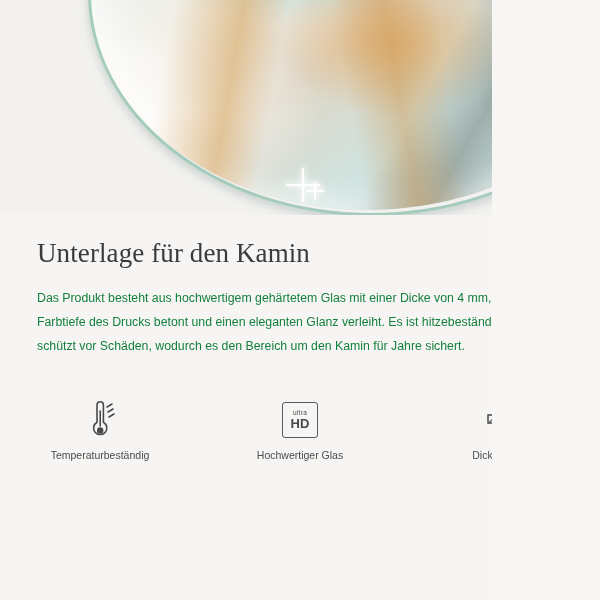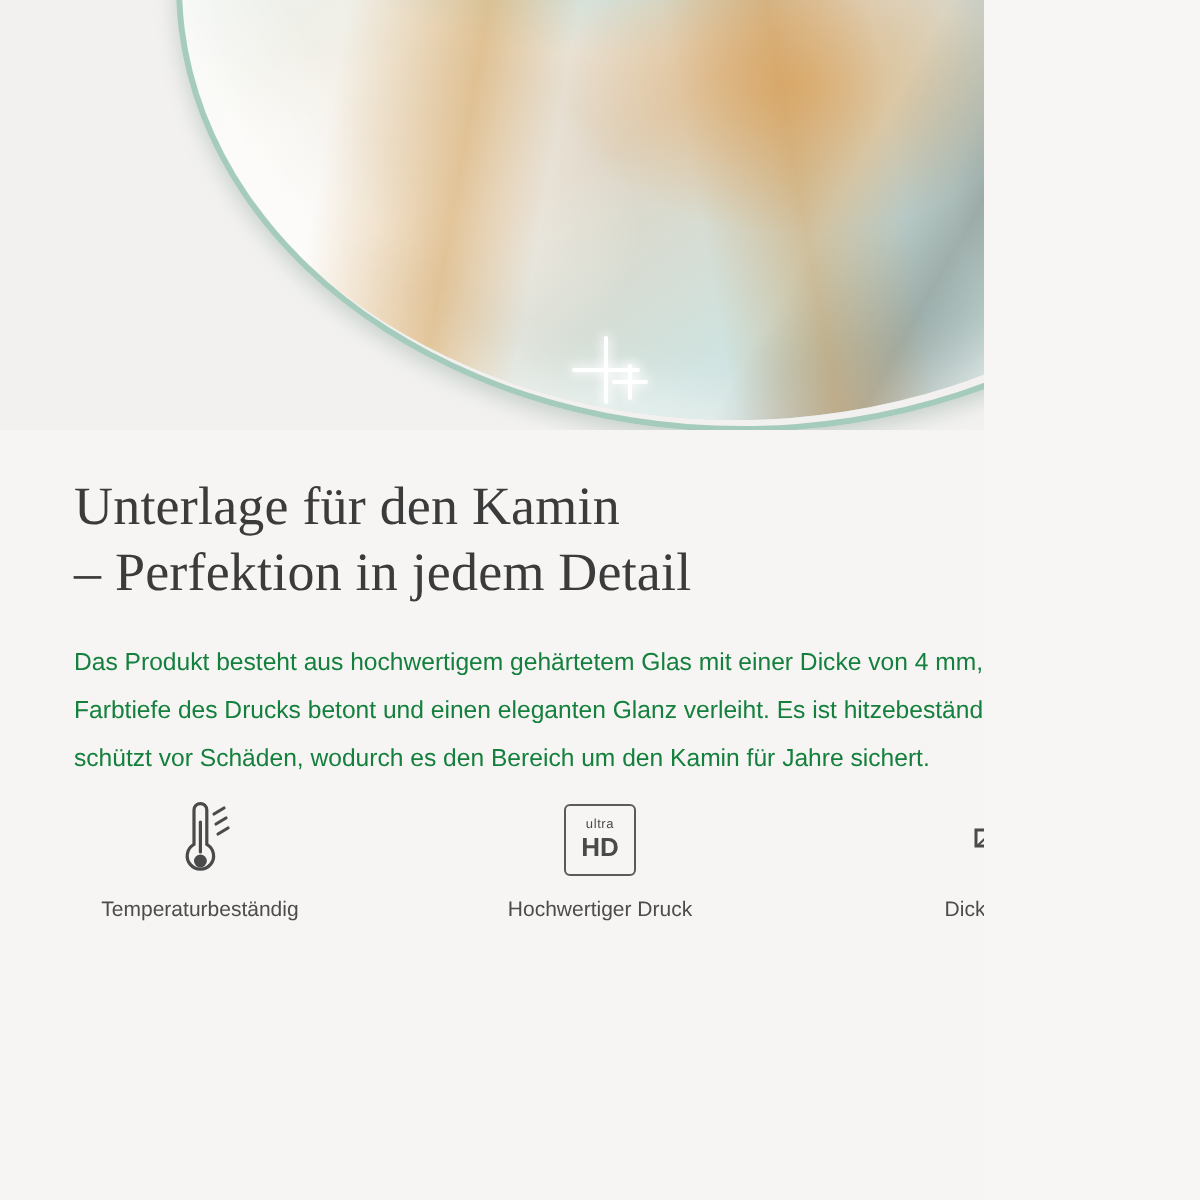--- a/index.html
+++ b/index.html
@@ -179,21 +179,20 @@
   <div class="hero">
     <div class="disc"></div>
     <div class="disc-edge"></div>
     <span class="sparkle sparkle-1"></span>
     <span class="sparkle sparkle-2"></span>
   </div>
 
   <div class="content">
     <h1 class="headline">
       <span>Unterlage für den Kamin</span>
-      <span class="l2">– Perfektion in jedem Detail</span>
     </h1>
     <p class="body-text">Das Produkt besteht aus hochwertigem gehärtetem Glas mit einer Dicke von 4 mm, das die Farbtiefe des Drucks betont und einen eleganten Glanz verleiht. Es ist hitzebeständig und schützt vor Schäden, wodurch es den Bereich um den Kamin für Jahre sichert.</p>
   </div>
 
   <div class="features">
 
     <div class="feature">
       <div class="ico">
         <svg width="40" height="42" viewBox="0 0 40 42" fill="none" stroke="#4a4a4a" stroke-width="1.6" stroke-linecap="round">
           <path d="M17 6a3.2 3.2 0 0 1 6.4 0v17.2a6.6 6.6 0 1 1-6.4 0V6z"></path>
@@ -207,21 +206,21 @@
       <div class="cap">Temperaturbeständig</div>
     </div>
 
     <div class="feature">
       <div class="ico">
         <div class="hd-badge">
           <span class="ultra">ultra</span>
           <span class="hd">HD</span>
         </div>
       </div>
-      <div class="cap">Hochwertiger Druck</div>
+      <div class="cap">Hochwertiger Glas</div>
     </div>
 
 
 
 
     <div class="feature">
       <div class="ico">
         <svg width="40" height="40" viewBox="0 0 40 40" fill="none" stroke="#4a4a4a" stroke-width="1.5" stroke-linecap="round">
           <line x1="20" y1="4" x2="20" y2="12"></line>
           <polyline points="16.5,9 20,12.8 23.5,9"></polyline>

